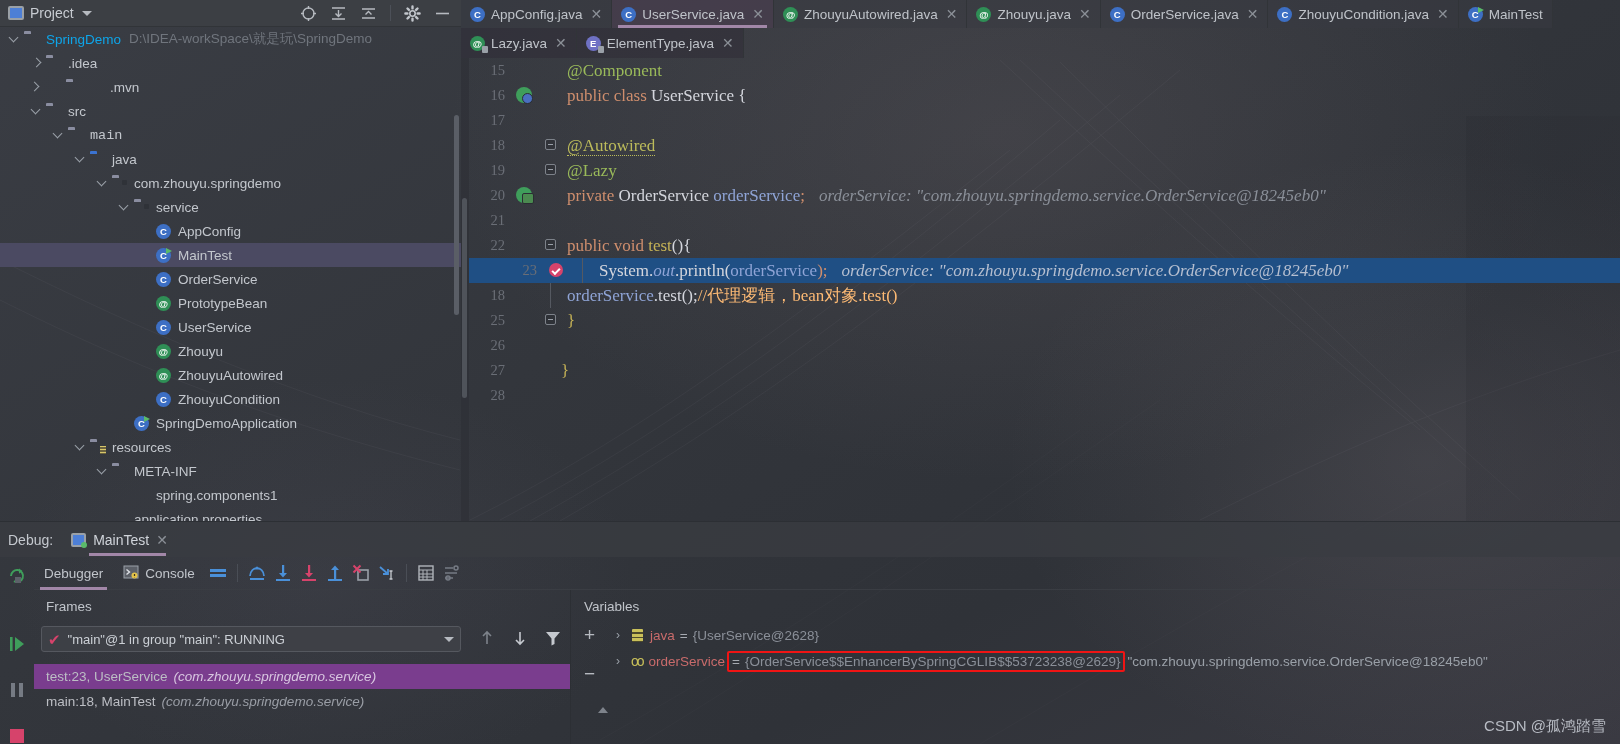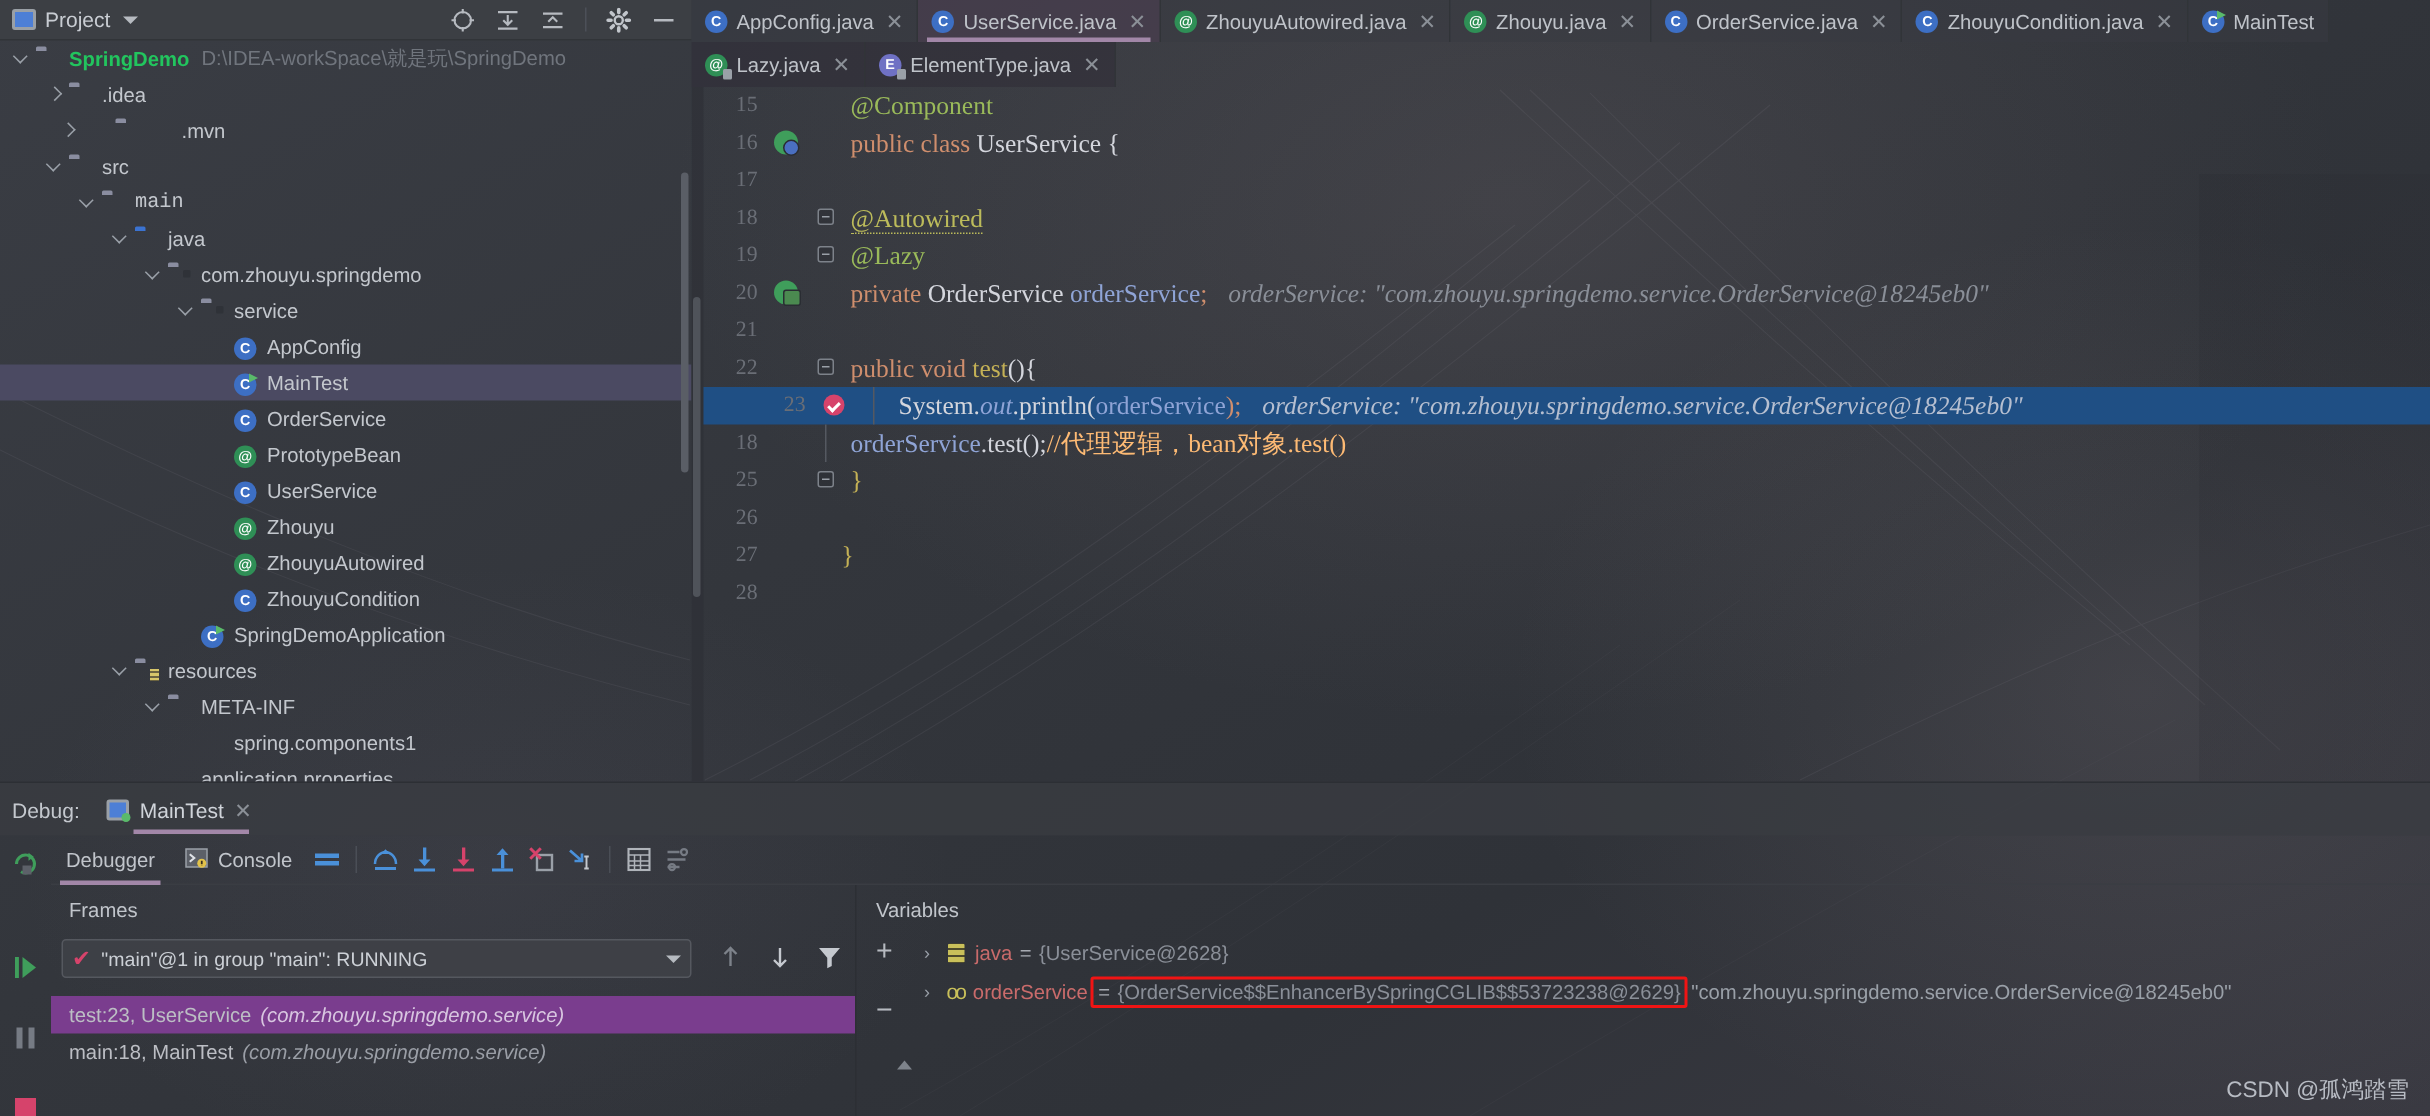--- a/index.html
+++ b/index.html
@@ -99,21 +99,21 @@
   }
   .fileic {
     width: 11px; height: 14px; background: #c9ccd4; border-radius: 1px; margin: 1px 0 0 2px;
     position: relative;
   }
   .fileic::after {
     content: ""; position: absolute; left: 2px; top: 3px; right: 2px; height: 7px;
     background: repeating-linear-gradient(#6f7480 0 1px, transparent 1px 2.5px);
   }
   .lbl { color: #c3c7cd; }
-  .lbl.bold { font-weight: bold; color: #22c55e; text-align: right; }
+  .lbl.bold { font-weight: normal; color: #0ea5e9; text-align: right; }
   .path { color: #70757d; margin-left: 8px; }
   .tree-scroll {
     position: absolute; right: 2px; top: 88px; width: 5px; height: 200px;
     background: #5a5e66; border-radius: 3px;
   }
 
   
   .tabs-row {
     position: absolute; top: 0; left: 461px; right: 0; height: 28px;
     display: flex; align-items: stretch; font-size: 13.5px;
@@ -407,21 +407,21 @@
       <span class="ic"><span class="folder"></span></span>
       <span class="lbl bold">SpringDemo</span>
       <span class="path">D:\IDEA-workSpace\就是玩\SpringDemo</span>
     </div>
     <div id="tree-items">
         <div class="row" style="padding-left: 30px;">
           <span class="arrow "></span>
           <span class="ic"><span class="folder"></span></span>
           <span class="lbl">.idea</span>
         </div>
-        <div class="row" style="padding-left: 39px; gap: 22px;">
+        <div class="row" style="padding-left: 28px; gap: 22px;">
           <span class="arrow "></span>
           <span class="ic"><span class="folder"></span></span>
           <span class="lbl">.mvn</span>
         </div>
         <div class="row" style="padding-left: 30px;">
           <span class="arrow open"></span>
           <span class="ic"><span class="folder"></span></span>
           <span class="lbl">src</span>
         </div>
         <div class="row" style="padding-left: 52px; font-family: Liberation Mono, monospace;">

